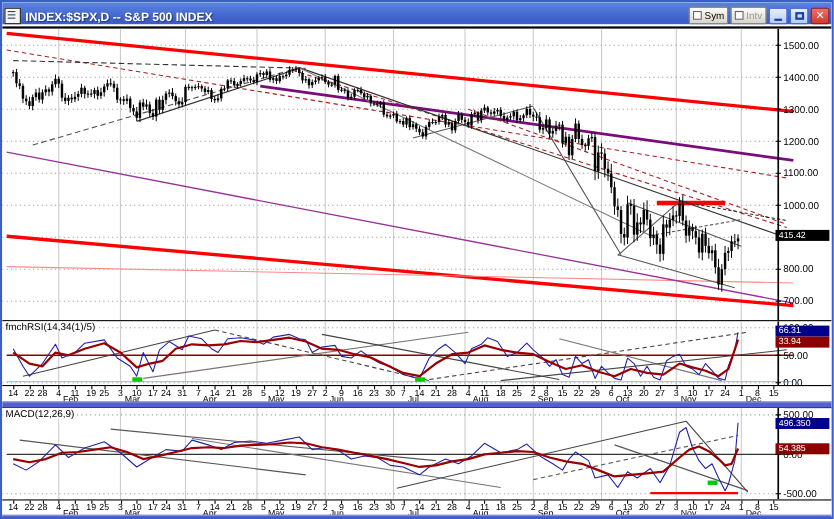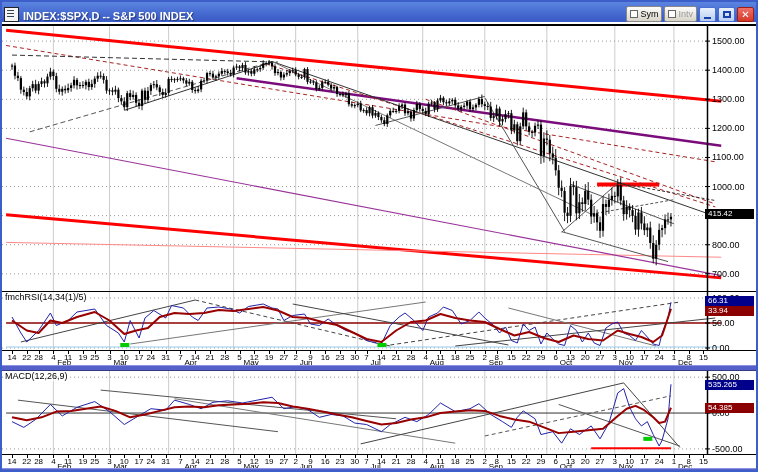--- a/index.html
+++ b/index.html
@@ -895,16 +895,16 @@
       <div class="tick" style="left: 686.695px;"></div>
       <div class="num" style="left: 686.695px;">8</div>
       <div class="tick" style="left: 701.47px;"></div>
       <div class="num" style="left: 701.47px;">15</div>
     </div>
   <div id="splitter-2" class="splitter"></div>
 
   <div id="price-last" class="vbox">415.42</div>
   <div id="rsi-fast" class="vbox">66.31</div>
   <div id="rsi-slow" class="vbox">33.94</div>
-  <div id="macd-fast" class="vbox">535.265</div>
+  <div id="macd-fast" class="vbox">496.350</div>
   <div id="macd-slow" class="vbox">54.385</div>
 
 </div>
 
 </body></html>

